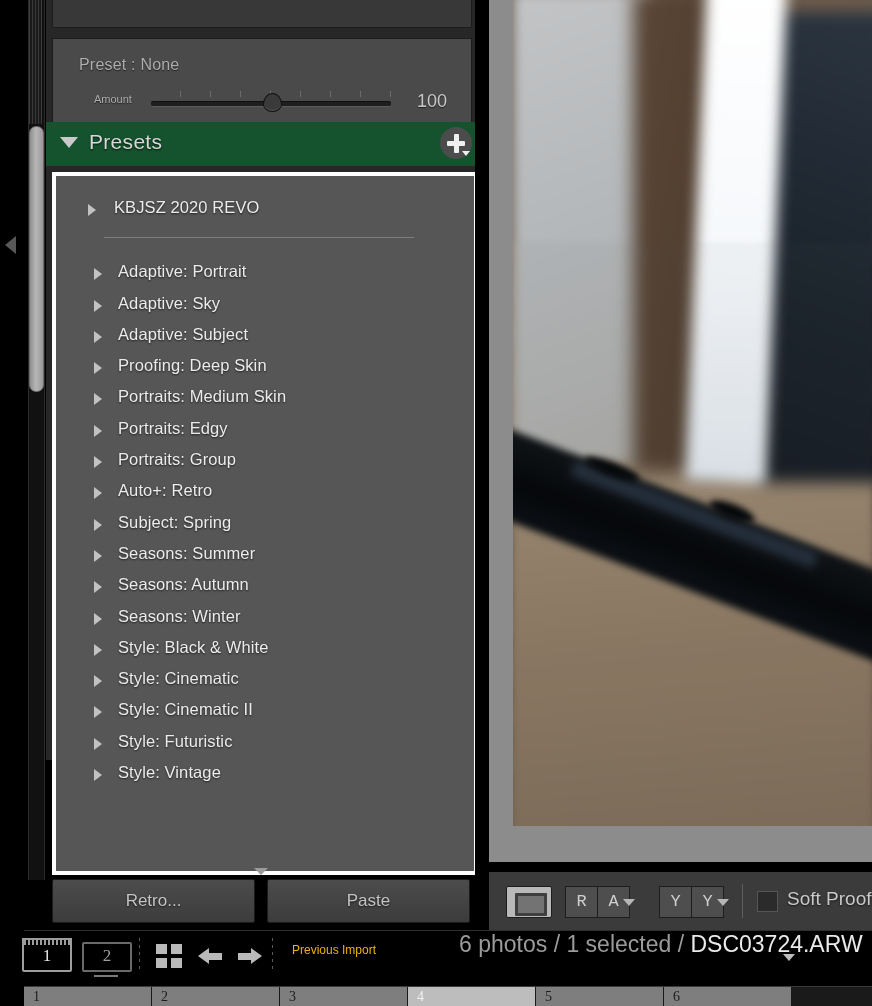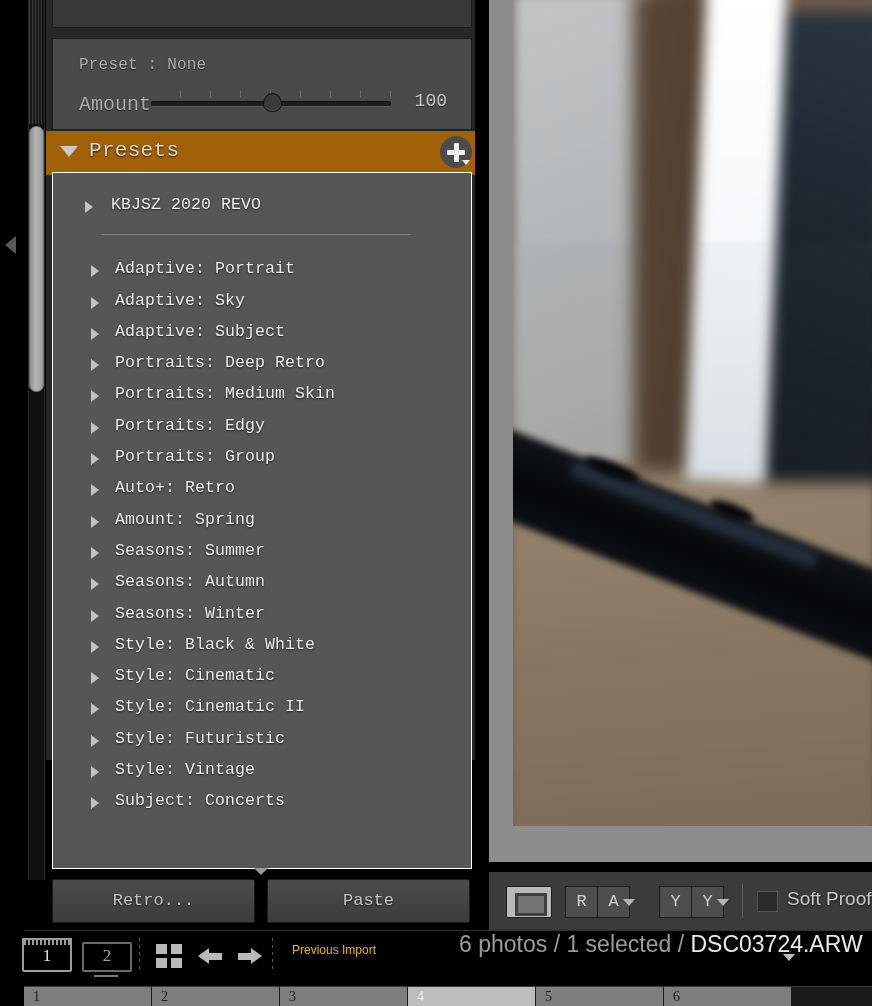--- a/index.html
+++ b/index.html
@@ -25,40 +25,40 @@
     position:absolute;left:29px;top:126px;width:13px;height:264px;border-radius:7px;
     background:linear-gradient(90deg,#8e8e8e,#b6b6b6 45%,#9a9a9a);
     border:1px solid #6a6a6a;
   }
   .collapse-arrow{
     position:absolute;left:5px;top:236px;width:0;height:0;
     border-top:9px solid transparent;border-bottom:9px solid transparent;
     border-right:11px solid #585858;
   }
 
-  .panel-body{position:absolute;left:46px;top:0;width:436px;background:#272727;height:760px;font-family:Liberation Mono, monospace;}
+  .panel-body{position:absolute;left:46px;top:0;width:436px;background:#272727;height:760px;}
 
   
   .panel-box-top{
     position:absolute;left:6px;top:-40px;width:418px;height:66px;
     background:#383838;border:1px solid #1c1c1c;
   }
 
   
   .preset-amount-box{
     position:absolute;left:6px;top:38px;width:418px;height:90px;
     background:#4a4a4a;border:1px solid #1c1c1c;
   }
   .preset-none{
     position:absolute;left:26px;top:17px;font-size:16px;color:#adadad;
     text-shadow:0 1px 1px rgba(0,0,0,.6);letter-spacing:.2px;
   }
   .amount-row{position:absolute;left:0;top:50px;width:100%;height:30px;}
   .amount-label{
-    position:absolute;left:26px;top:4px;font-size:20px;color:#adadad;
+    position:absolute;left:41px;top:4px;font-size:11px;color:#adadad;
     text-shadow:0 1px 1px rgba(0,0,0,.6);
   }
   .slider-wrap{position:absolute;left:98px;top:0;width:240px;height:30px;}
   .slider-ticks{position:absolute;left:0;top:2px;width:100%;height:6px;
     background:repeating-linear-gradient(90deg,transparent 0 29px,#6e6e6e 29px 30px);}
   .slider-track{
     position:absolute;left:0;top:12px;width:100%;height:4px;border-radius:2px;
     background:#1e1e1e;border-top:1px solid #101010;border-bottom:1px solid #5c5c5c;
   }
   .slider-handle{
@@ -67,21 +67,21 @@
     border-radius:50% 50% 50% 50%/60% 60% 40% 40%;
     box-shadow:inset 0 -1px 1px rgba(255,255,255,.14);
   }
   .amount-value{
     position:absolute;right:24px;top:2px;font-size:18px;color:#c8c8c8;
     text-shadow:0 1px 1px rgba(0,0,0,.6);
   }
 
   
   .presets-header{
-    position:absolute;left:0;top:131px;width:436px;height:44px;background:#a16207;
+    position:absolute;left:0;top:122px;width:436px;height:44px;background:#14532d;
   }
   .tri-down{
     position:absolute;left:14px;top:15px;width:0;height:0;
     border-left:9px solid transparent;border-right:9px solid transparent;
     border-top:11px solid #c9c9c9;
   }
   .presets-title{
     position:absolute;left:43px;top:8px;font-size:21px;color:#d8d8d8;
     text-shadow:0 1px 2px rgba(0,0,0,.8);letter-spacing:.3px;
   }
@@ -93,21 +93,21 @@
   .add-preset .plus-v{position:absolute;left:13.5px;top:7px;width:5px;height:19px;background:#f0f0f0;border-radius:1px;}
   .add-preset .mini-chev{
     position:absolute;right:2px;bottom:3px;width:0;height:0;
     border-left:4px solid transparent;border-right:4px solid transparent;
     border-top:5px solid #efefef;
   }
 
   
   .presets-list{
     position:absolute;left:6px;top:172px;width:418px;height:695px;
-    background:#565656;border:1px solid #ffffff;overflow:hidden;
+    background:#565656;border:4px solid #ffffff;overflow:hidden;
   }
   .preset-item{position:relative;height:31.3px;}
   .preset-item .arrow{
     position:absolute;left:38px;top:10px;width:0;height:0;
     border-top:6px solid transparent;border-bottom:6px solid transparent;
     border-left:8px solid #c2c2c2;
   }
   .preset-item.top-item .arrow{left:32px;}
   .preset-item .label{
     position:absolute;left:62px;top:4px;font-size:16.5px;color:#ececec;
@@ -332,41 +332,41 @@
         <div class="preset-item">
           <span class="arrow"></span>
           <span class="label">Adaptive: Sky</span>
         </div>
         <div class="preset-item">
           <span class="arrow"></span>
           <span class="label">Adaptive: Subject</span>
         </div>
         <div class="preset-item">
           <span class="arrow"></span>
-          <span class="label">Portraits: Deep Retro</span>
+          <span class="label">Proofing: Deep Skin</span>
         </div>
         <div class="preset-item">
           <span class="arrow"></span>
           <span class="label">Portraits: Medium Skin</span>
         </div>
         <div class="preset-item">
           <span class="arrow"></span>
           <span class="label">Portraits: Edgy</span>
         </div>
         <div class="preset-item">
           <span class="arrow"></span>
           <span class="label">Portraits: Group</span>
         </div>
         <div class="preset-item">
           <span class="arrow"></span>
           <span class="label">Auto+: Retro</span>
         </div>
         <div class="preset-item">
           <span class="arrow"></span>
-          <span class="label">Amount: Spring</span>
+          <span class="label">Subject: Spring</span>
         </div>
         <div class="preset-item">
           <span class="arrow"></span>
           <span class="label">Seasons: Summer</span>
         </div>
         <div class="preset-item">
           <span class="arrow"></span>
           <span class="label">Seasons: Autumn</span>
         </div>
         <div class="preset-item">
@@ -385,24 +385,20 @@
           <span class="arrow"></span>
           <span class="label">Style: Cinematic II</span>
         </div>
         <div class="preset-item">
           <span class="arrow"></span>
           <span class="label">Style: Futuristic</span>
         </div>
         <div class="preset-item">
           <span class="arrow"></span>
           <span class="label">Style: Vintage</span>
-        </div>
-        <div class="preset-item">
-          <span class="arrow"></span>
-          <span class="label">Subject: Concerts</span>
         </div>
       </div>
       <div class="list-scroll-chev" style="position:absolute;left:215px;top:868px;"></div>
 
       <div class="cp-row">
         <div class="cp-btn cp-copy">Retro...</div>
         <div class="cp-btn cp-paste">Paste</div>
       </div>
     </div>
 

